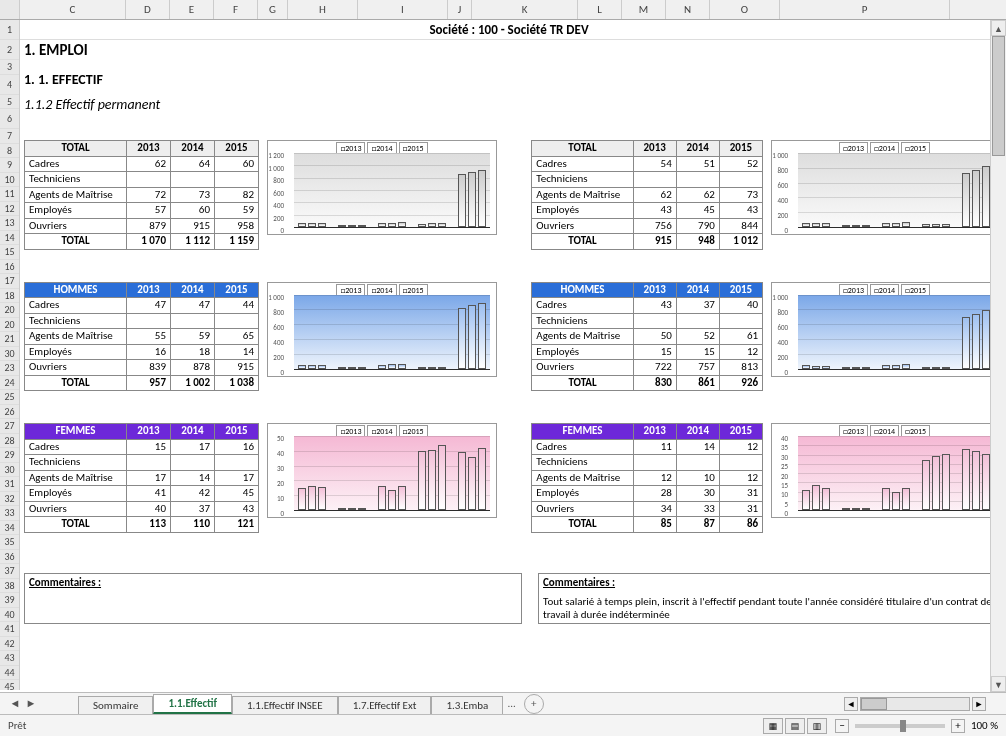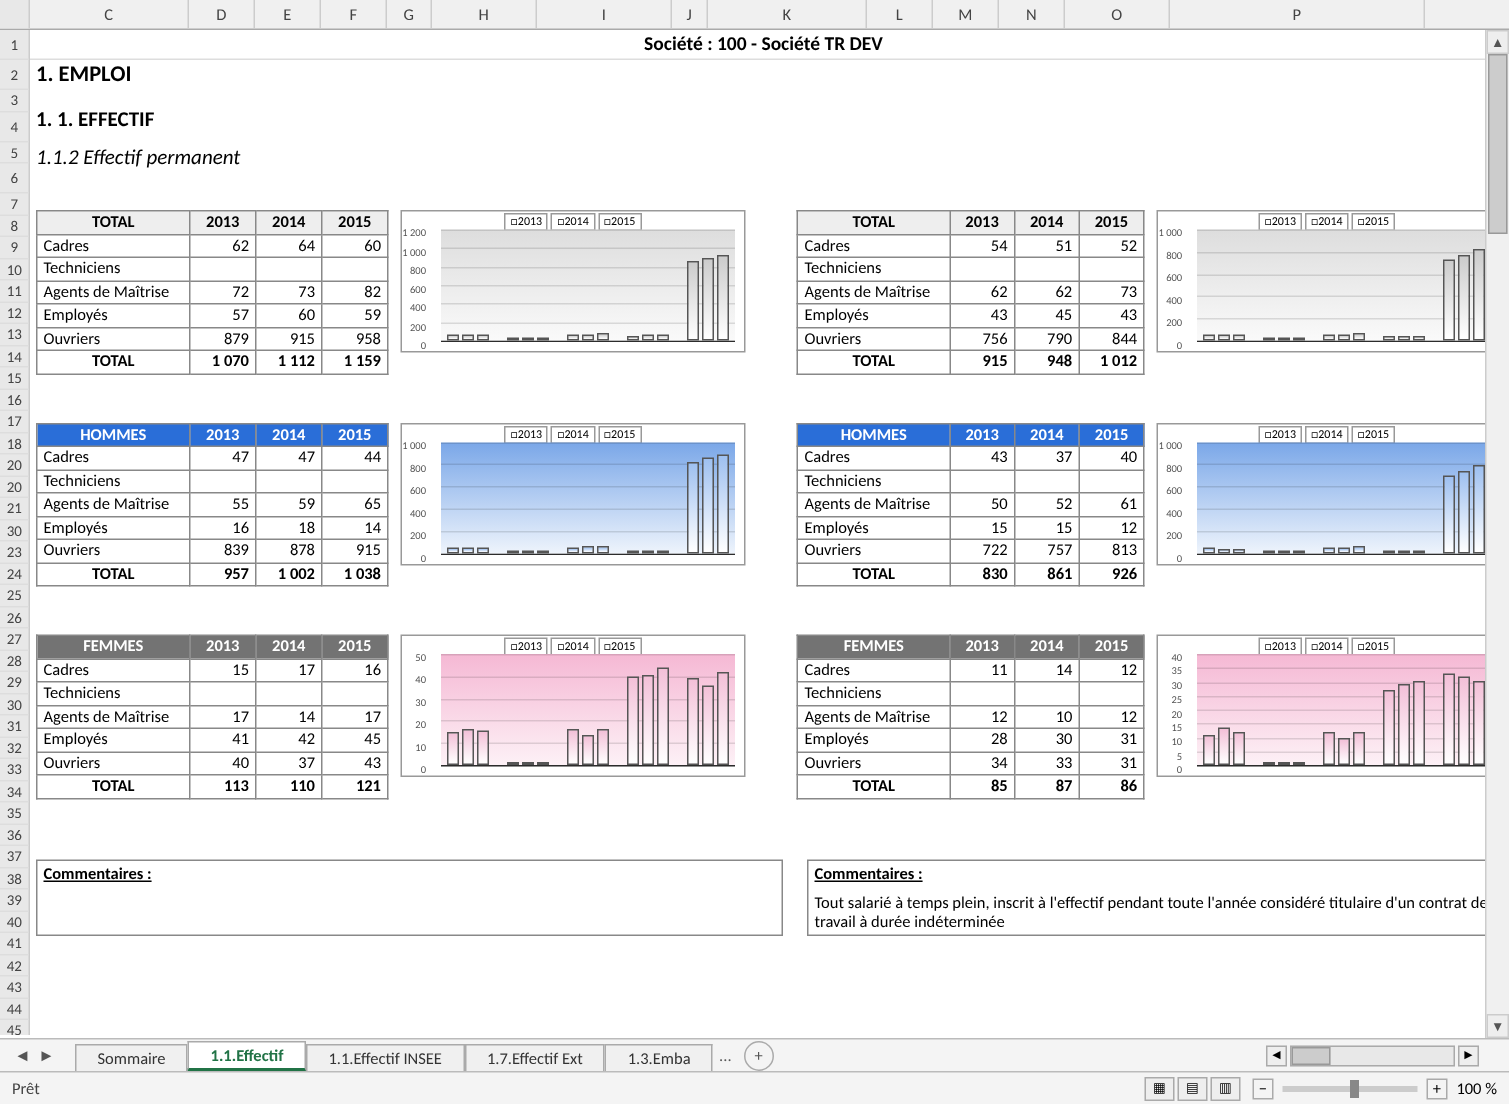--- a/index.html
+++ b/index.html
@@ -35,21 +35,21 @@
 table.data th, table.data td { border: 1px solid #888; padding: 0 4px; height: 14.5px; line-height: 14.5px; white-space: nowrap; }
 table.data th.rowlbl { width: 102px; text-align: left; font-weight: normal; }
 table.data td { width: 44px; text-align: right; }
 table.data .hdr th { font-weight: bold; text-align: center; }
 table.data .hdr .lbl { text-align: center; }
 table.data .total th, table.data .total td { font-weight: bold; }
 table.data .total th { text-align: center; }
 
 .total-tbl .hdr th { background: #eee; }
 .hommes-tbl .hdr th { background: #2a6ed8; color: #fff; }
-.femmes-tbl .hdr th { background: #737373; color: #fff; }
+.femmes-tbl .hdr th { background: #6d28d9; color: #fff; }
 
 .chart { width: 230px; height: 95px; border: 1px solid #999; position: relative; background: #fff; padding: 2px; }
 .chart-legend { text-align: center; font-size: 8px; }
 .chart-legend span { border: 1px solid #999; padding: 0 3px; margin: 0 1px; }
 .chart-body { position: relative; height: 75px; margin-left: 24px; margin-right: 4px; border-bottom: 1px solid #333; }
 .chart-body .grid-bg { position: absolute; inset: 0; }
 .chart-body .grid-line { position: absolute; left: 0; right: 0; border-top: 1px solid rgba(0,0,0,0.12); }
 .chart-ylabels { position: absolute; left: 0; top: 14px; bottom: 4px; width: 22px; font-size: 7px; color: #555; }
 .chart-ylabels div { position: absolute; right: 6px; transform: translateY(-50%); }
 .bars-group { position: absolute; bottom: 0; display: flex; gap: 2px; align-items: flex-end; }
@@ -65,21 +65,21 @@
 .comments { border: 1px solid #888; width: 498px; padding: 2px 4px; font-size: 11px; }
 .comm-title { font-weight: bold; text-decoration: underline; margin-bottom: 6px; }
 .comm-row { display: flex; margin-top: 8px; }
 .comm-l { margin-left: 4px; width: 498px; }
 .comm-r { margin-left: 16px; width: 460px; }
 
 
 .tab-bar { position: absolute; bottom: 22px; left: 0; right: 0; height: 22px; background: #f4f4f4; border-top: 1px solid #bbb; display: flex; align-items: center; }
 .tab-nav { display: flex; gap: 2px; padding: 0 8px; }
 .tab-nav-btn { width: 14px; height: 14px; display: flex; align-items: center; justify-content: center; color: #555; cursor: pointer; }
-.tabs { display: flex; align-items: flex-end; height: 100%; margin-left: 4px; }
+.tabs { display: flex; align-items: flex-end; height: 100%; margin-left: 32px; }
 .tab { padding: 2px 14px; border: 1px solid #aaa; border-bottom: none; background: #f0f0f0; font-size: 11px; color: #333; cursor: pointer; margin-right: 0px; }
 .tab.active { background: #fff; border-bottom: 2px solid #217346; color: #217346; font-weight: bold; }
 .tab-add { width: 20px; height: 20px; border: 1px solid #aaa; border-radius: 50%; display: flex; align-items: center; justify-content: center; margin-left: 8px; cursor: pointer; color: #555; }
 .tab-more { margin-left: 4px; font-size: 11px; color: #555; }
 .hscroll-mini { margin-left: auto; margin-right: 20px; display: flex; align-items: center; gap: 2px; }
 .hscroll-mini .btn { width: 14px; height: 14px; border: 1px solid #aaa; background: #eee; text-align: center; line-height: 12px; font-size: 9px; }
 .hscroll-mini .track { width: 110px; height: 14px; background: #e8e8e8; border: 1px solid #aaa; position: relative; }
 .hscroll-mini .thumb { position: absolute; left: 0; top: 0; bottom: 0; width: 26px; background: #ccc; border: 1px solid #999; }
 
 

